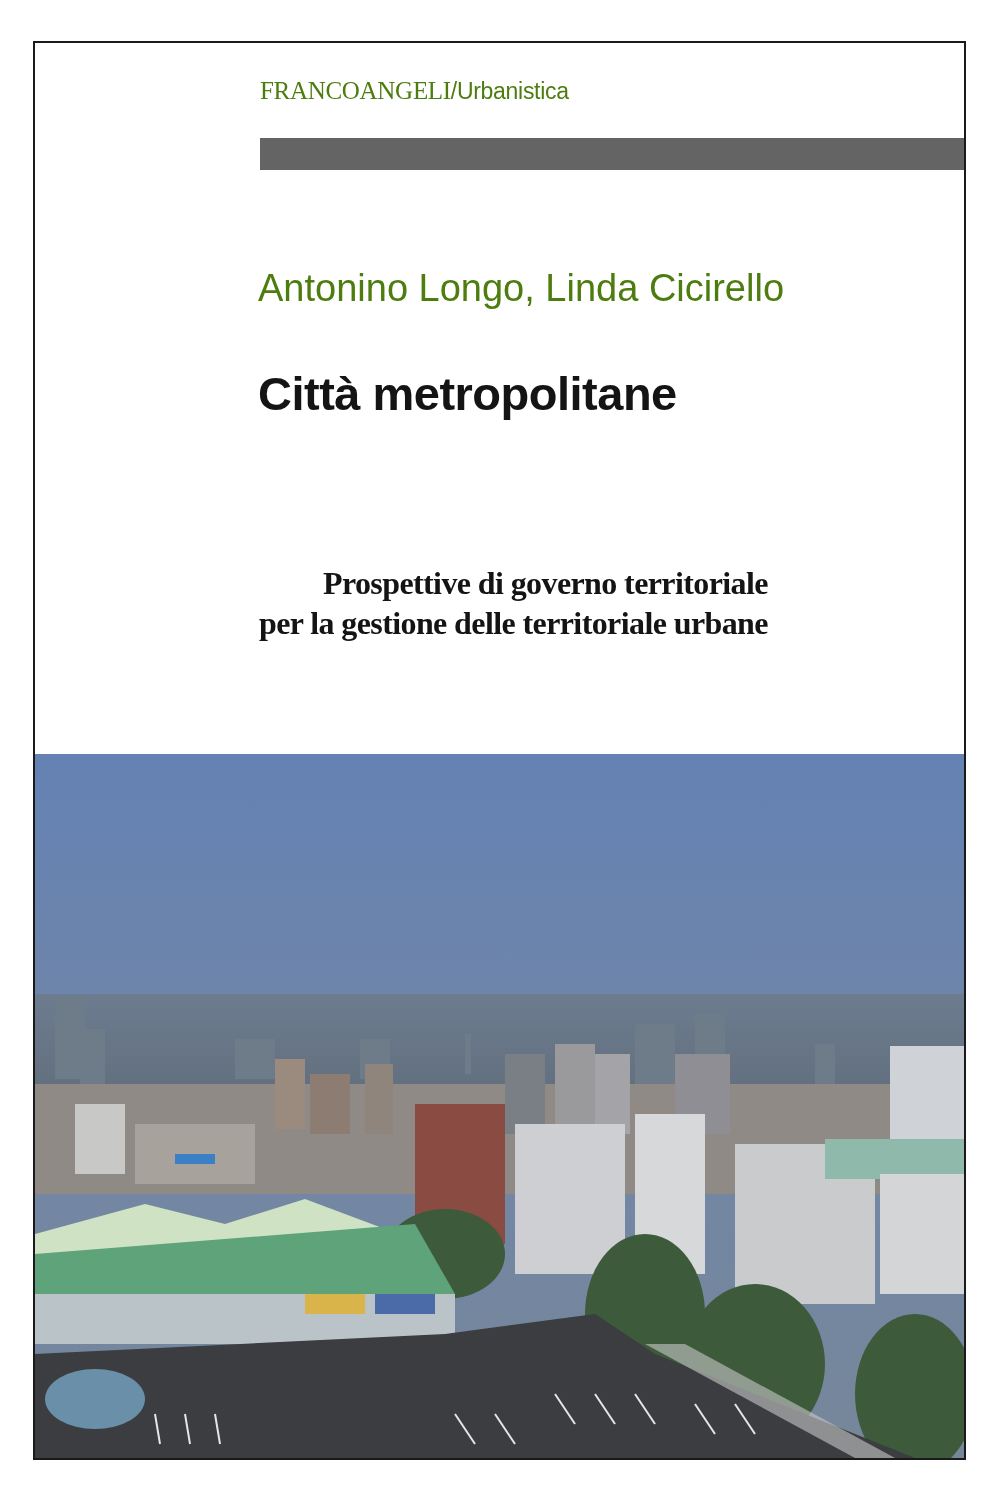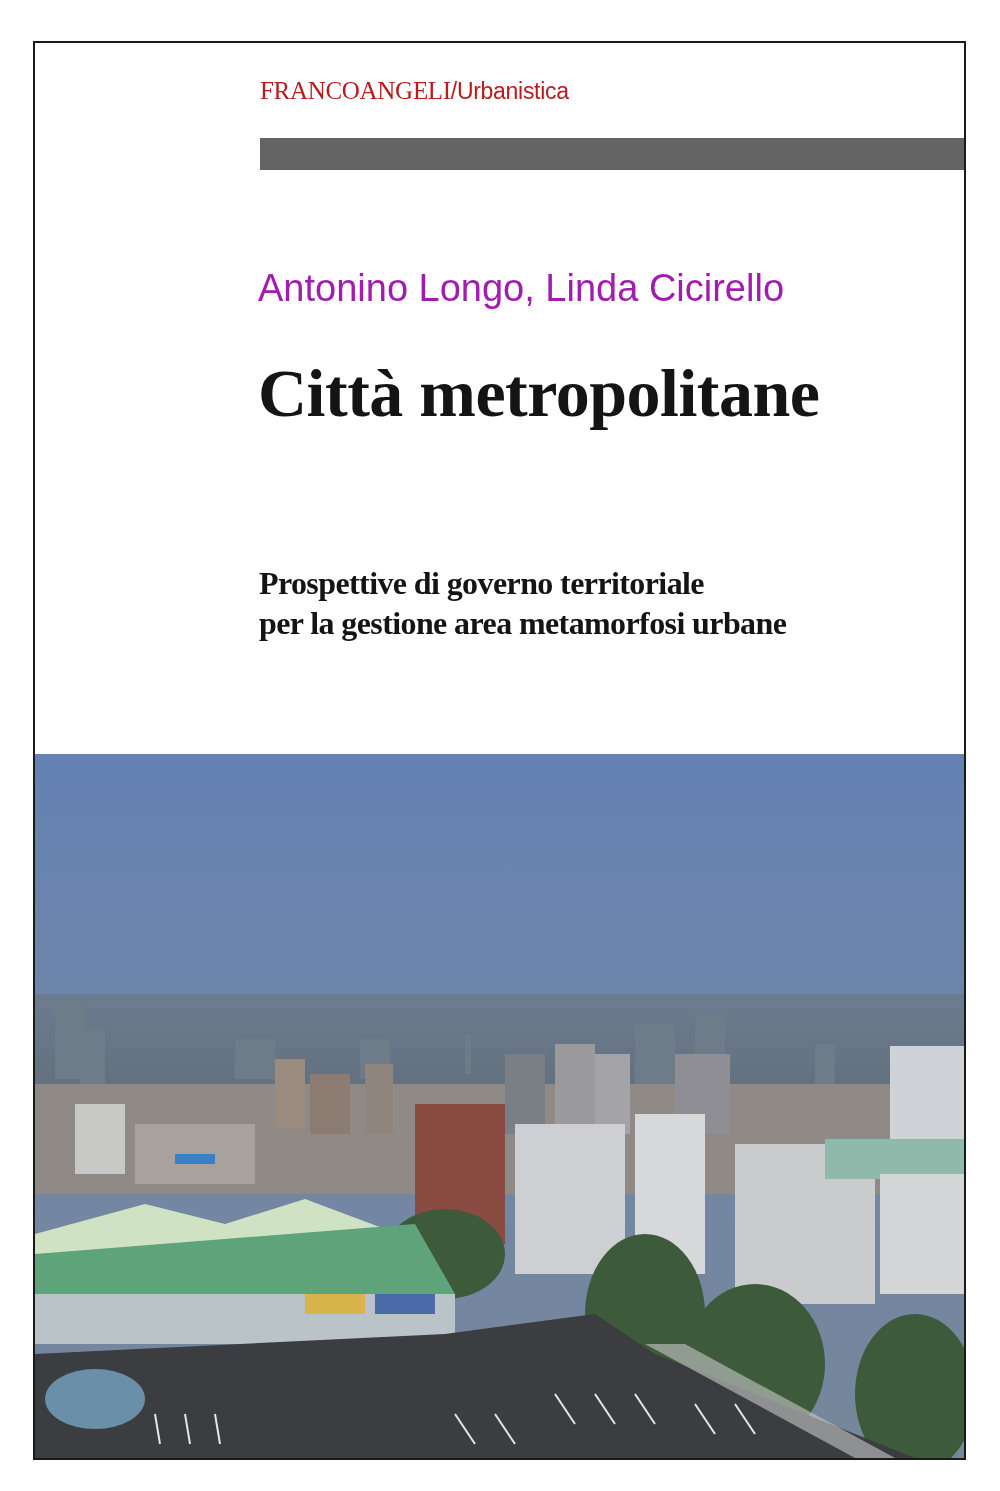--- a/index.html
+++ b/index.html
@@ -3,45 +3,45 @@
   <meta charset="utf-8">
   <style>
     html, body { margin: 0; padding: 0; background: #ffffff; }
     body { width: 1000px; height: 1491px; position: relative; overflow: hidden; }
     .frame {
       position: absolute; left: 33px; top: 41px; width: 933px; height: 1419px;
       border: 2px solid #1a1a1a; box-sizing: border-box; background: #fff; overflow: hidden;
     }
     .series {
       position: absolute; left: 225px; top: 34px;
-      font-family: "Liberation Serif", serif; font-size: 25px; color: #b91c1c; letter-spacing: -0.3px;
+      font-family: "Liberation Serif", serif; font-size: 25px; color: #4d7c0f; letter-spacing: -0.3px;
       white-space: nowrap;
     }
     .series .sans { font-family: "Liberation Sans", sans-serif; font-size: 23px; }
     .bar {
       position: absolute; left: 225px; top: 95px; width: 710px; height: 32px;
       background: #646464;
     }
     .authors {
       position: absolute; left: 223px; top: 224px;
-      font-family: "Liberation Sans", sans-serif; font-size: 38px; color: #a21caf;
+      font-family: "Liberation Sans", sans-serif; font-size: 38px; color: #4d7c0f;
       white-space: nowrap;
     }
     .title {
       position: absolute; left: 223px; top: 318px;
-      font-family: Liberation Serif, serif; font-weight: bold; font-size: 68px;
+      font-family: Liberation Sans, sans-serif; font-weight: bold; font-size: 47px;
       line-height: 65px; color: #141414; letter-spacing: -0.5px;
     }
     .title div { white-space: nowrap; }
     .subtitle {
       position: absolute; left: 224px; top: 520px;
       font-family: "Liberation Serif", serif; font-weight: bold; font-size: 32px;
       line-height: 40px; color: #141414; letter-spacing: -0.6px;
     }
-    .subtitle div { white-space: nowrap; }
+    .subtitle div { white-space: nowrap; text-align: right; }
     .photo {
       position: absolute; left: 0; top: 711px; width: 929px; height: 704px; overflow: hidden;
     }
     .photo svg { display: block; }
   </style>
 </head>
 <body>
 
 <div class="frame">
   <div class="series">
@@ -50,21 +50,21 @@
   <div class="bar"></div>
 
   <div class="authors">Antonino Longo, Linda Cicirello</div>
 
   <div class="title">
     <div>Città metropolitane</div>
   </div>
 
   <div class="subtitle">
     <div>Prospettive di governo territoriale</div>
-    <div>per la gestione area metamorfosi urbane</div>
+    <div>per la gestione delle territoriale urbane</div>
   </div>
 
   <div class="photo">
     <svg width="929" height="704" viewBox="0 0 929 704" xmlns="http://www.w3.org/2000/svg">
       <defs>
         <linearGradient id="sky" x1="0" y1="0" x2="0" y2="1">
           <stop offset="0" stop-color="#6482b4"></stop>
           <stop offset="0.5" stop-color="#7286a6"></stop>
           <stop offset="1" stop-color="#76879a"></stop>
         </linearGradient>

